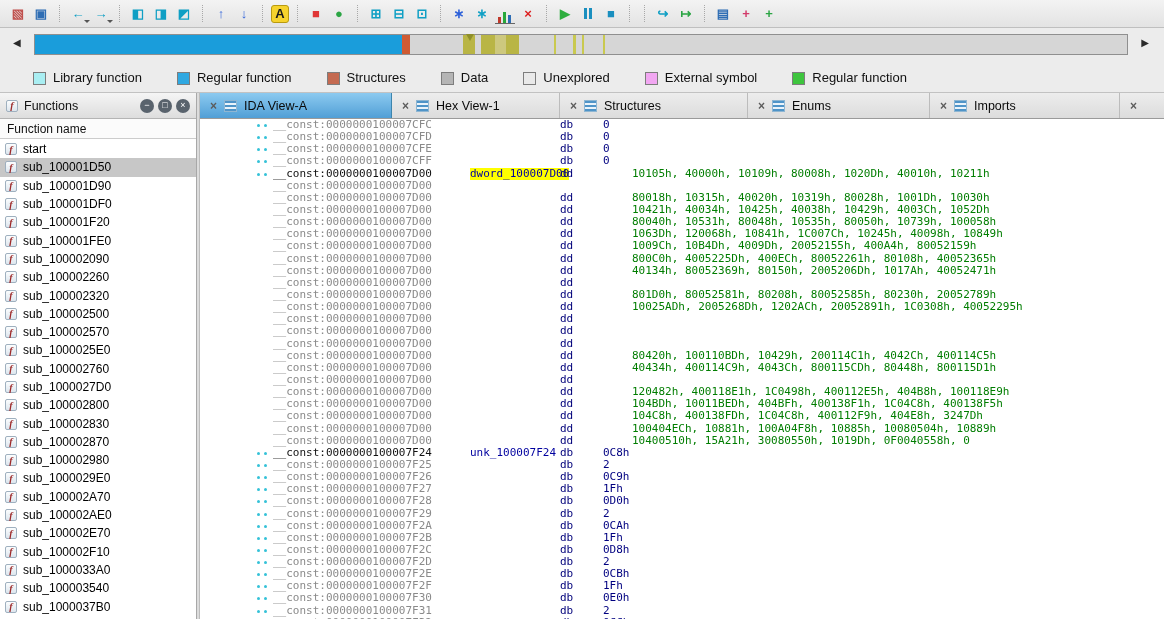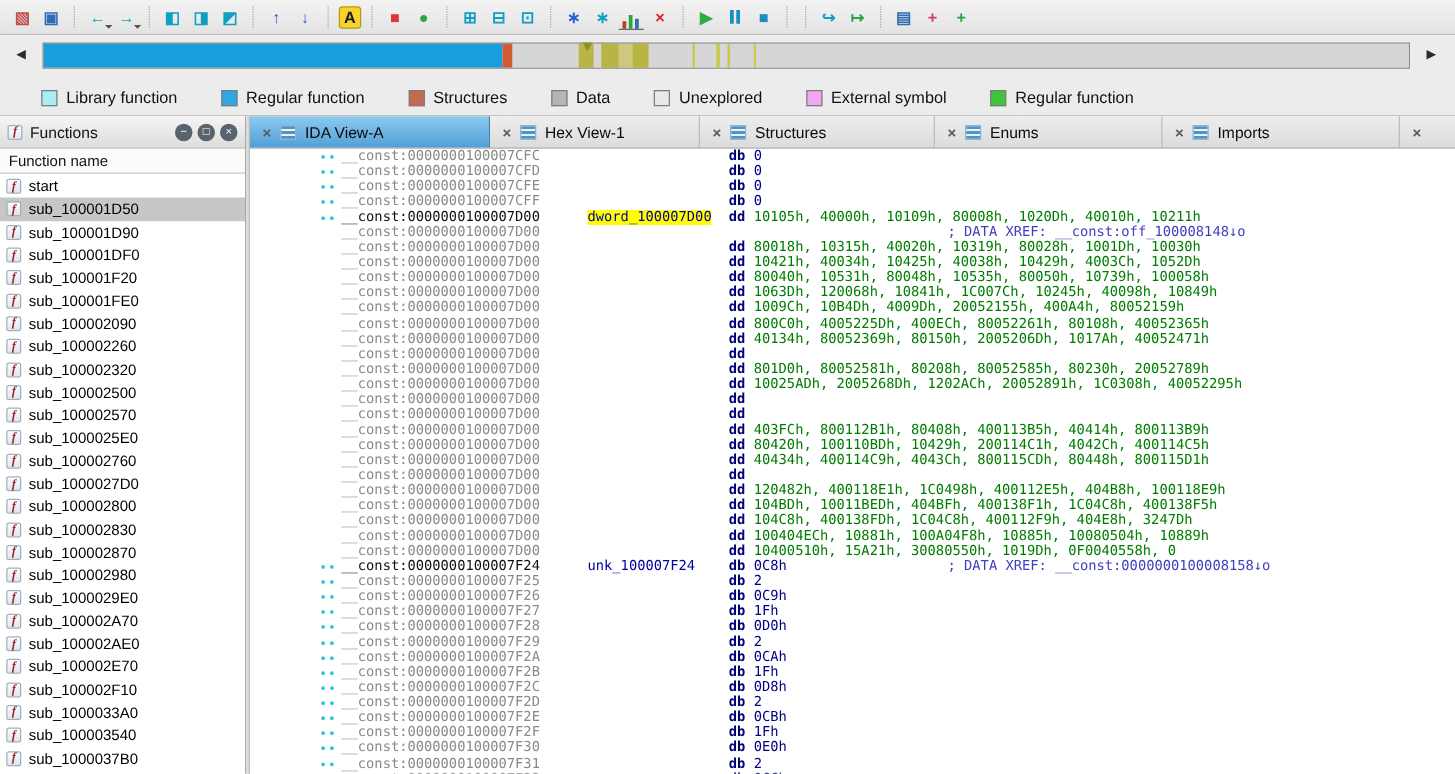--- a/index.html
+++ b/index.html
@@ -75,23 +75,23 @@
 
   
   #asm{position:absolute;left:0;right:0;top:26px;bottom:0;background:#fff;overflow:hidden;
     font-family:"DejaVu Sans Mono",monospace;font-size:11px;}
   .aline{position:relative;height:12.15px;line-height:12.15px;white-space:pre;}
   .aline span{position:absolute;top:0;}
   .la{left:73px;color:var(--addr);}
   .la.dark{color:var(--addrDark);}
   .ln{left:270px;color:var(--name);}
   .ln.hl{background:var(--hl);}
-  .ld{left:383px;color:var(--kw);font-weight:bold;}
+  .ld{left:360px;color:var(--kw);font-weight:normal;}
   .lv{left:403px;}
-  .vg{color:var(--numG);} .vn{color:var(--numN);}
+  .vg{color:var(--numG);margin-left:29px;} .vn{color:var(--numN);}
   .lc{left:558px;color:var(--com);}
   .dot{position:absolute;width:3px;height:3px;border-radius:50%;background:#35c2d8;top:5px;}
   .dot.d1{left:57px;} .dot.d2{left:64px;}
 </style>
 </head>
 <body>
 
 <div id="toolbar">
     <div class="tgroup">
       <div class="ticon" style="color: rgb(192, 80, 77);">▧</div>
@@ -362,43 +362,43 @@
         <span class="tlabel">Imports</span>
       </div>
       <span class="tclose trailing">×</span>
     </div>
   <div id="asm">
       <div class="aline"><i class="dot d1"></i><i class="dot d2"></i><span class="la">__const:0000000100007CFC</span><span class="ld">db</span><span class="lv vn">0</span></div>
       <div class="aline"><i class="dot d1"></i><i class="dot d2"></i><span class="la">__const:0000000100007CFD</span><span class="ld">db</span><span class="lv vn">0</span></div>
       <div class="aline"><i class="dot d1"></i><i class="dot d2"></i><span class="la">__const:0000000100007CFE</span><span class="ld">db</span><span class="lv vn">0</span></div>
       <div class="aline"><i class="dot d1"></i><i class="dot d2"></i><span class="la">__const:0000000100007CFF</span><span class="ld">db</span><span class="lv vn">0</span></div>
       <div class="aline"><i class="dot d1"></i><i class="dot d2"></i><span class="la dark">__const:0000000100007D00</span><span class="ln hl">dword_100007D00</span><span class="ld">dd</span><span class="lv vg">10105h, 40000h, 10109h, 80008h, 1020Dh, 40010h, 10211h</span></div>
-      <div class="aline"><span class="la">__const:0000000100007D00</span><span class="lc">; DATA XREF: __const:off_100008148↓o</span></div>
+      <div class="aline"><span class="la">__const:0000000100007D00</span></div>
       <div class="aline"><span class="la">__const:0000000100007D00</span><span class="ld">dd</span><span class="lv vg">80018h, 10315h, 40020h, 10319h, 80028h, 1001Dh, 10030h</span></div>
       <div class="aline"><span class="la">__const:0000000100007D00</span><span class="ld">dd</span><span class="lv vg">10421h, 40034h, 10425h, 40038h, 10429h, 4003Ch, 1052Dh</span></div>
       <div class="aline"><span class="la">__const:0000000100007D00</span><span class="ld">dd</span><span class="lv vg">80040h, 10531h, 80048h, 10535h, 80050h, 10739h, 100058h</span></div>
       <div class="aline"><span class="la">__const:0000000100007D00</span><span class="ld">dd</span><span class="lv vg">1063Dh, 120068h, 10841h, 1C007Ch, 10245h, 40098h, 10849h</span></div>
       <div class="aline"><span class="la">__const:0000000100007D00</span><span class="ld">dd</span><span class="lv vg">1009Ch, 10B4Dh, 4009Dh, 20052155h, 400A4h, 80052159h</span></div>
       <div class="aline"><span class="la">__const:0000000100007D00</span><span class="ld">dd</span><span class="lv vg">800C0h, 4005225Dh, 400ECh, 80052261h, 80108h, 40052365h</span></div>
       <div class="aline"><span class="la">__const:0000000100007D00</span><span class="ld">dd</span><span class="lv vg">40134h, 80052369h, 80150h, 2005206Dh, 1017Ah, 40052471h</span></div>
       <div class="aline"><span class="la">__const:0000000100007D00</span><span class="ld">dd</span></div>
       <div class="aline"><span class="la">__const:0000000100007D00</span><span class="ld">dd</span><span class="lv vg">801D0h, 80052581h, 80208h, 80052585h, 80230h, 20052789h</span></div>
       <div class="aline"><span class="la">__const:0000000100007D00</span><span class="ld">dd</span><span class="lv vg">10025ADh, 2005268Dh, 1202ACh, 20052891h, 1C0308h, 40052295h</span></div>
       <div class="aline"><span class="la">__const:0000000100007D00</span><span class="ld">dd</span></div>
       <div class="aline"><span class="la">__const:0000000100007D00</span><span class="ld">dd</span></div>
-      <div class="aline"><span class="la">__const:0000000100007D00</span><span class="ld">dd</span><span class="lv vg">403FCh, 800112B1h, 80408h, 400113B5h, 40414h, 800113B9h</span></div>
+      <div class="aline"><span class="la">__const:0000000100007D00</span><span class="ld">dd</span></div>
       <div class="aline"><span class="la">__const:0000000100007D00</span><span class="ld">dd</span><span class="lv vg">80420h, 100110BDh, 10429h, 200114C1h, 4042Ch, 400114C5h</span></div>
       <div class="aline"><span class="la">__const:0000000100007D00</span><span class="ld">dd</span><span class="lv vg">40434h, 400114C9h, 4043Ch, 800115CDh, 80448h, 800115D1h</span></div>
       <div class="aline"><span class="la">__const:0000000100007D00</span><span class="ld">dd</span></div>
       <div class="aline"><span class="la">__const:0000000100007D00</span><span class="ld">dd</span><span class="lv vg">120482h, 400118E1h, 1C0498h, 400112E5h, 404B8h, 100118E9h</span></div>
       <div class="aline"><span class="la">__const:0000000100007D00</span><span class="ld">dd</span><span class="lv vg">104BDh, 10011BEDh, 404BFh, 400138F1h, 1C04C8h, 400138F5h</span></div>
       <div class="aline"><span class="la">__const:0000000100007D00</span><span class="ld">dd</span><span class="lv vg">104C8h, 400138FDh, 1C04C8h, 400112F9h, 404E8h, 3247Dh</span></div>
       <div class="aline"><span class="la">__const:0000000100007D00</span><span class="ld">dd</span><span class="lv vg">100404ECh, 10881h, 100A04F8h, 10885h, 10080504h, 10889h</span></div>
       <div class="aline"><span class="la">__const:0000000100007D00</span><span class="ld">dd</span><span class="lv vg">10400510h, 15A21h, 30080550h, 1019Dh, 0F0040558h, 0</span></div>
-      <div class="aline"><i class="dot d1"></i><i class="dot d2"></i><span class="la dark">__const:0000000100007F24</span><span class="ln">unk_100007F24</span><span class="ld">db</span><span class="lv vn">0C8h</span><span class="lc">; DATA XREF: __const:0000000100008158↓o</span></div>
+      <div class="aline"><i class="dot d1"></i><i class="dot d2"></i><span class="la dark">__const:0000000100007F24</span><span class="ln">unk_100007F24</span><span class="ld">db</span><span class="lv vn">0C8h</span></div>
       <div class="aline"><i class="dot d1"></i><i class="dot d2"></i><span class="la">__const:0000000100007F25</span><span class="ld">db</span><span class="lv vn">2</span></div>
       <div class="aline"><i class="dot d1"></i><i class="dot d2"></i><span class="la">__const:0000000100007F26</span><span class="ld">db</span><span class="lv vn">0C9h</span></div>
       <div class="aline"><i class="dot d1"></i><i class="dot d2"></i><span class="la">__const:0000000100007F27</span><span class="ld">db</span><span class="lv vn">1Fh</span></div>
       <div class="aline"><i class="dot d1"></i><i class="dot d2"></i><span class="la">__const:0000000100007F28</span><span class="ld">db</span><span class="lv vn">0D0h</span></div>
       <div class="aline"><i class="dot d1"></i><i class="dot d2"></i><span class="la">__const:0000000100007F29</span><span class="ld">db</span><span class="lv vn">2</span></div>
       <div class="aline"><i class="dot d1"></i><i class="dot d2"></i><span class="la">__const:0000000100007F2A</span><span class="ld">db</span><span class="lv vn">0CAh</span></div>
       <div class="aline"><i class="dot d1"></i><i class="dot d2"></i><span class="la">__const:0000000100007F2B</span><span class="ld">db</span><span class="lv vn">1Fh</span></div>
       <div class="aline"><i class="dot d1"></i><i class="dot d2"></i><span class="la">__const:0000000100007F2C</span><span class="ld">db</span><span class="lv vn">0D8h</span></div>
       <div class="aline"><i class="dot d1"></i><i class="dot d2"></i><span class="la">__const:0000000100007F2D</span><span class="ld">db</span><span class="lv vn">2</span></div>
       <div class="aline"><i class="dot d1"></i><i class="dot d2"></i><span class="la">__const:0000000100007F2E</span><span class="ld">db</span><span class="lv vn">0CBh</span></div>

